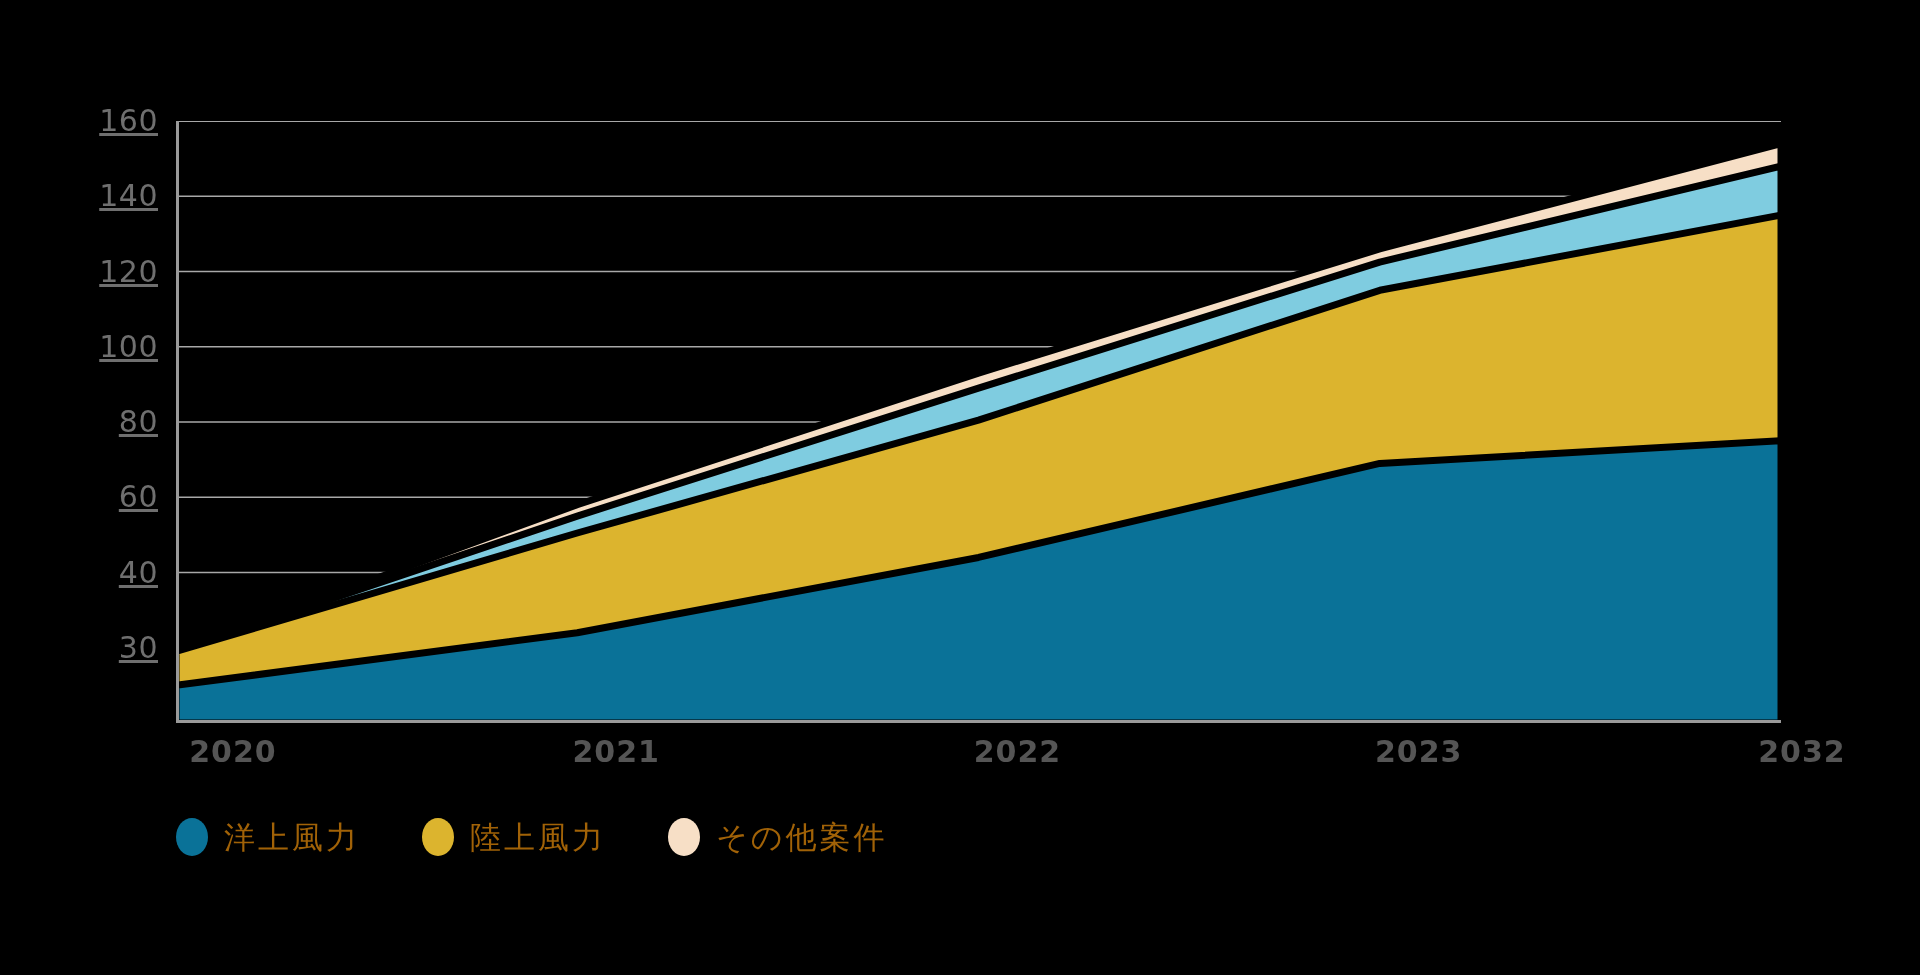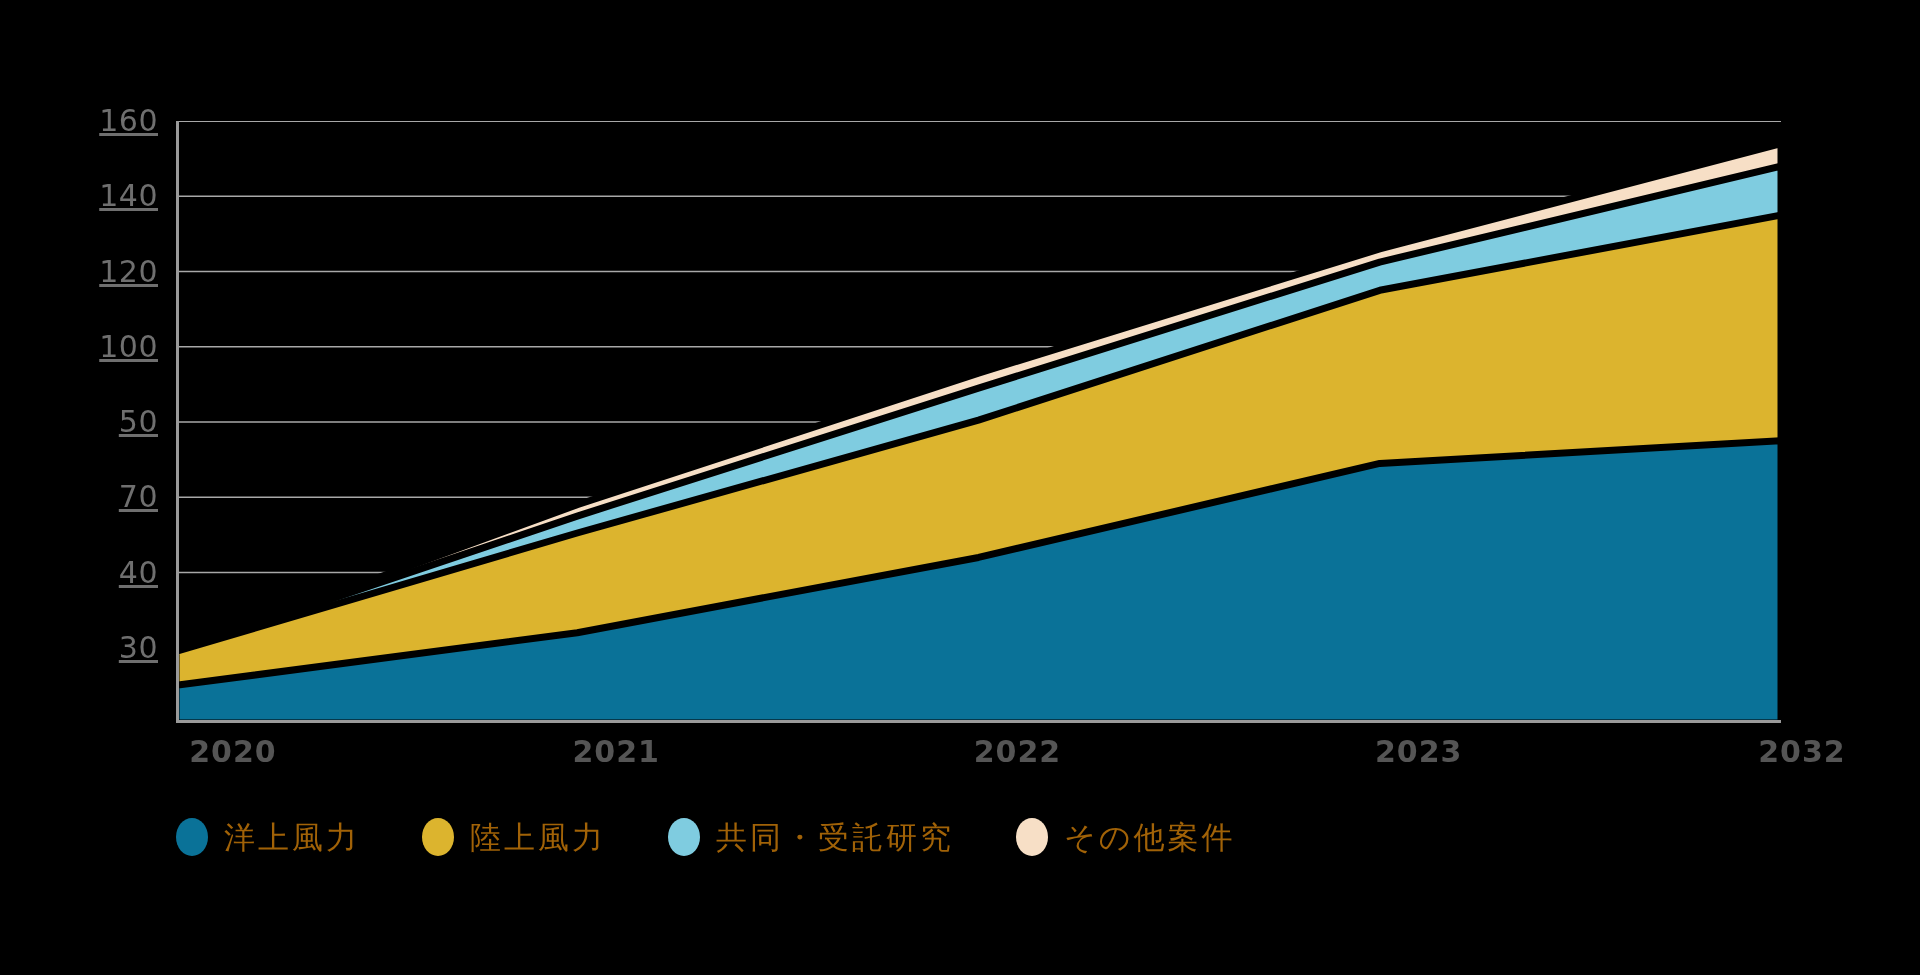--- a/index.html
+++ b/index.html
@@ -97,22 +97,22 @@
 </head>
 <body>
 
 <div id="root">
 
   <div id="y-axis-ticks">
       <div class="y-tick" style="top: 121px;">160</div>
       <div class="y-tick" style="top: 196.25px;">140</div>
       <div class="y-tick" style="top: 271.5px;">120</div>
       <div class="y-tick" style="top: 346.75px;">100</div>
-      <div class="y-tick" style="top: 422px;">50</div>
-      <div class="y-tick" style="top: 497.25px;">70</div>
+      <div class="y-tick" style="top: 422px;">80</div>
+      <div class="y-tick" style="top: 497.25px;">60</div>
       <div class="y-tick" style="top: 572.5px;">40</div>
       <div class="y-tick" style="top: 647.75px;">30</div>
     </div>
   <div id="x-axis-ticks">
       <div class="x-tick" style="left: 194px;">2020</div>
       <div class="x-tick" style="left: 577.25px;">2021</div>
       <div class="x-tick" style="left: 978.5px;">2022</div>
       <div class="x-tick" style="left: 1379.75px;">2023</div>
       <div class="x-tick" style="left: 1763px;">2032</div>
     </div>
@@ -145,22 +145,18 @@
   <div id="legend">
       <div class="legend-item">
         <span class="legend-swatch" style="background: rgb(10, 114, 152);"></span>
         <span class="legend-label">洋上風力</span>
       </div>
       <div class="legend-item">
         <span class="legend-swatch" style="background: rgb(220, 180, 46);"></span>
         <span class="legend-label">陸上風力</span>
       </div>
       <div class="legend-item">
-        <span class="legend-swatch" style="background: rgb(127, 204, 224);"></span>
-        <span class="legend-label">共同・受託研究</span>
-      </div>
-      <div class="legend-item">
         <span class="legend-swatch" style="background: rgb(247, 223, 198);"></span>
         <span class="legend-label">その他案件</span>
       </div>
     </div>
 
 </div>
 
 </body></html>

